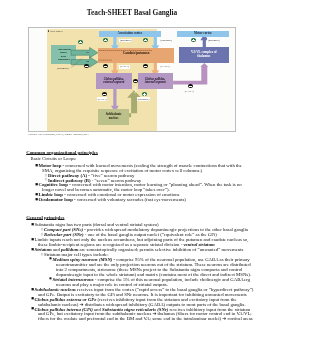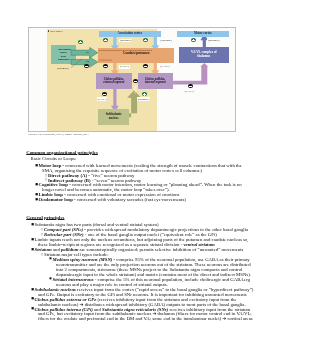--- a/index.html
+++ b/index.html
@@ -55,20 +55,21 @@
   .t{position:absolute;font-size:4.78px;color:#111;white-space:nowrap;letter-spacing:-0.003px;}
   .bul{position:absolute;font-family:"DejaVu Sans",sans-serif;line-height:1;color:#111;}
   .b-disc{font-size:3.0px;}
   .b-circ{font-size:2.9px;}
   .b-sq{font-size:2.6px;}
 </style>
 </head>
 <body>
 
 <div id="page">
+  <div class="title">Teach-SHEET Basal Ganglia</div>
 
   <div id="figure">
     <div id="fig">
       <div class="tanpanel"></div>
       <div class="tandot"></div>
       <div class="tanlabel">Basal ganglia</div>
       <svg class="ov" width="207" height="104" viewBox="0 0 207 104">
         <path d="M84.30,8.10 H87.50 V17.36 H89.80 L85.90,23.60 L82.00,17.36 H84.30 Z" fill="#8fc5ea"></path>
         <path d="M124.70,8.10 H127.90 V17.36 H130.20 L126.30,23.60 L122.40,17.36 H124.70 Z" fill="#8fc5ea"></path>
         <path d="M173.70,20.60 H176.90 V12.34 H179.20 L175.30,6.10 L171.40,12.34 H173.70 Z" fill="#6b74ae"></path>

